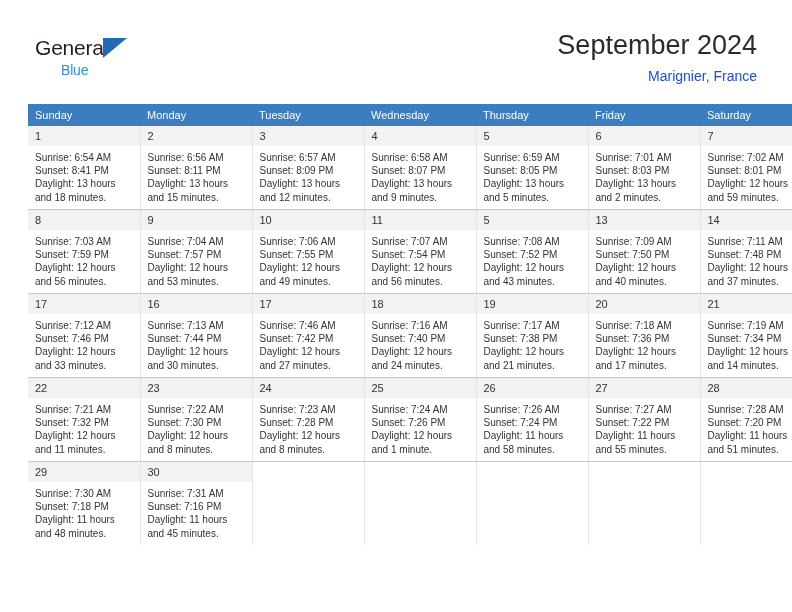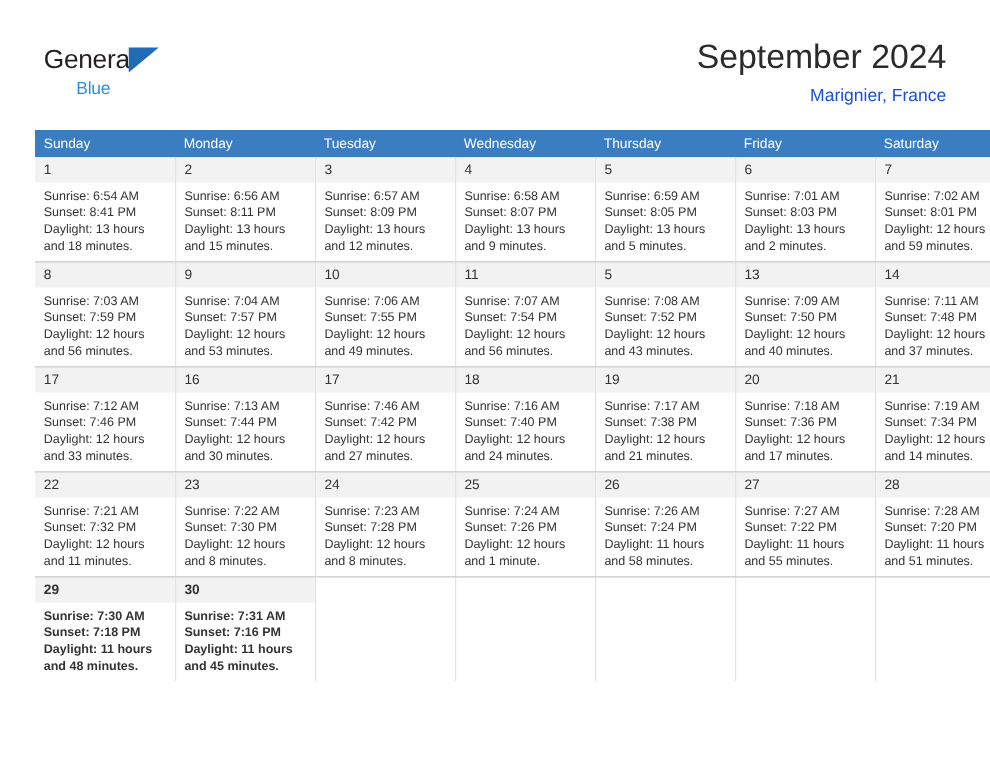--- a/index.html
+++ b/index.html
@@ -108,21 +108,21 @@
   .calendar td {
     vertical-align: top;
     border-right: 1px solid #e4e4e4;
     border-bottom: 1px solid #c8c8c8;
     padding: 0;
     height: 83px;
     width: 105px;
     background: #ffffff;
   }
   .calendar td:last-child { border-right: none; }
-  .calendar tr:last-child td { border-bottom: none; font-weight: bold; }
+  .calendar tr:last-child td { border-bottom: none; }
 
   .daynum {
     display: block;
     background: #f2f2f2;
     font-size: 11px;
     color: #333333;
     padding: 4px 0 4px 7px;
     height: 12px;
     line-height: 12px;
   }

